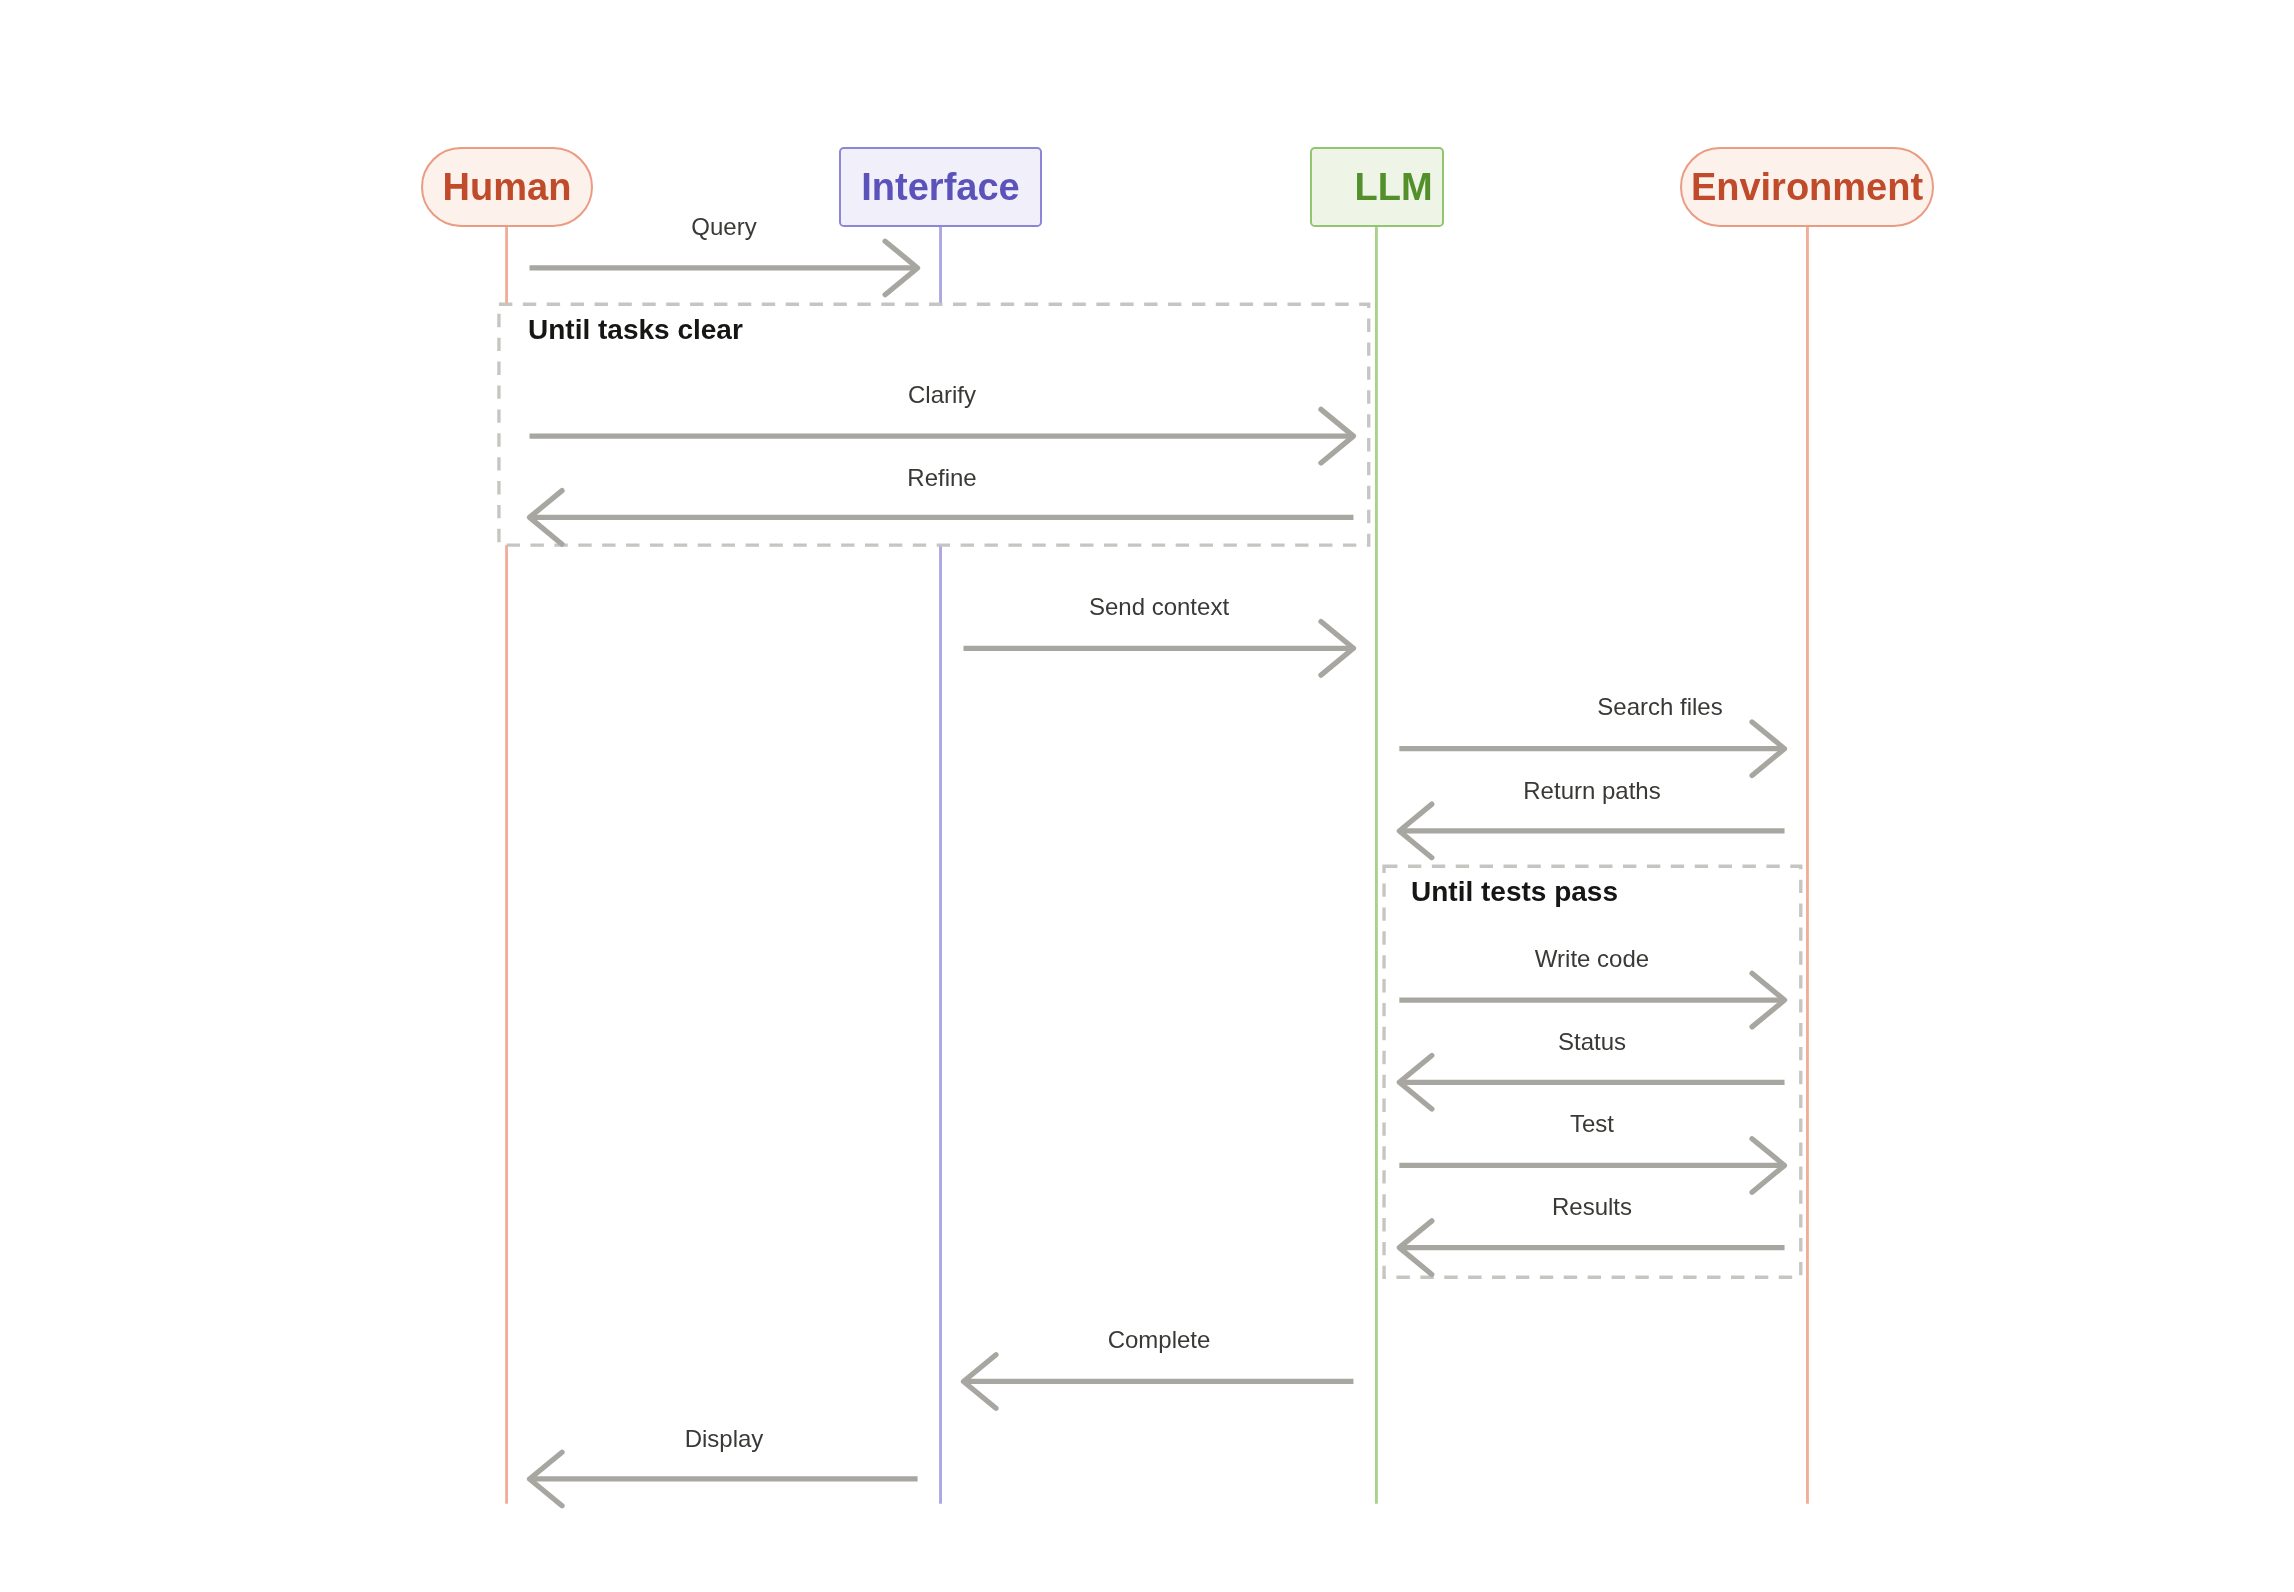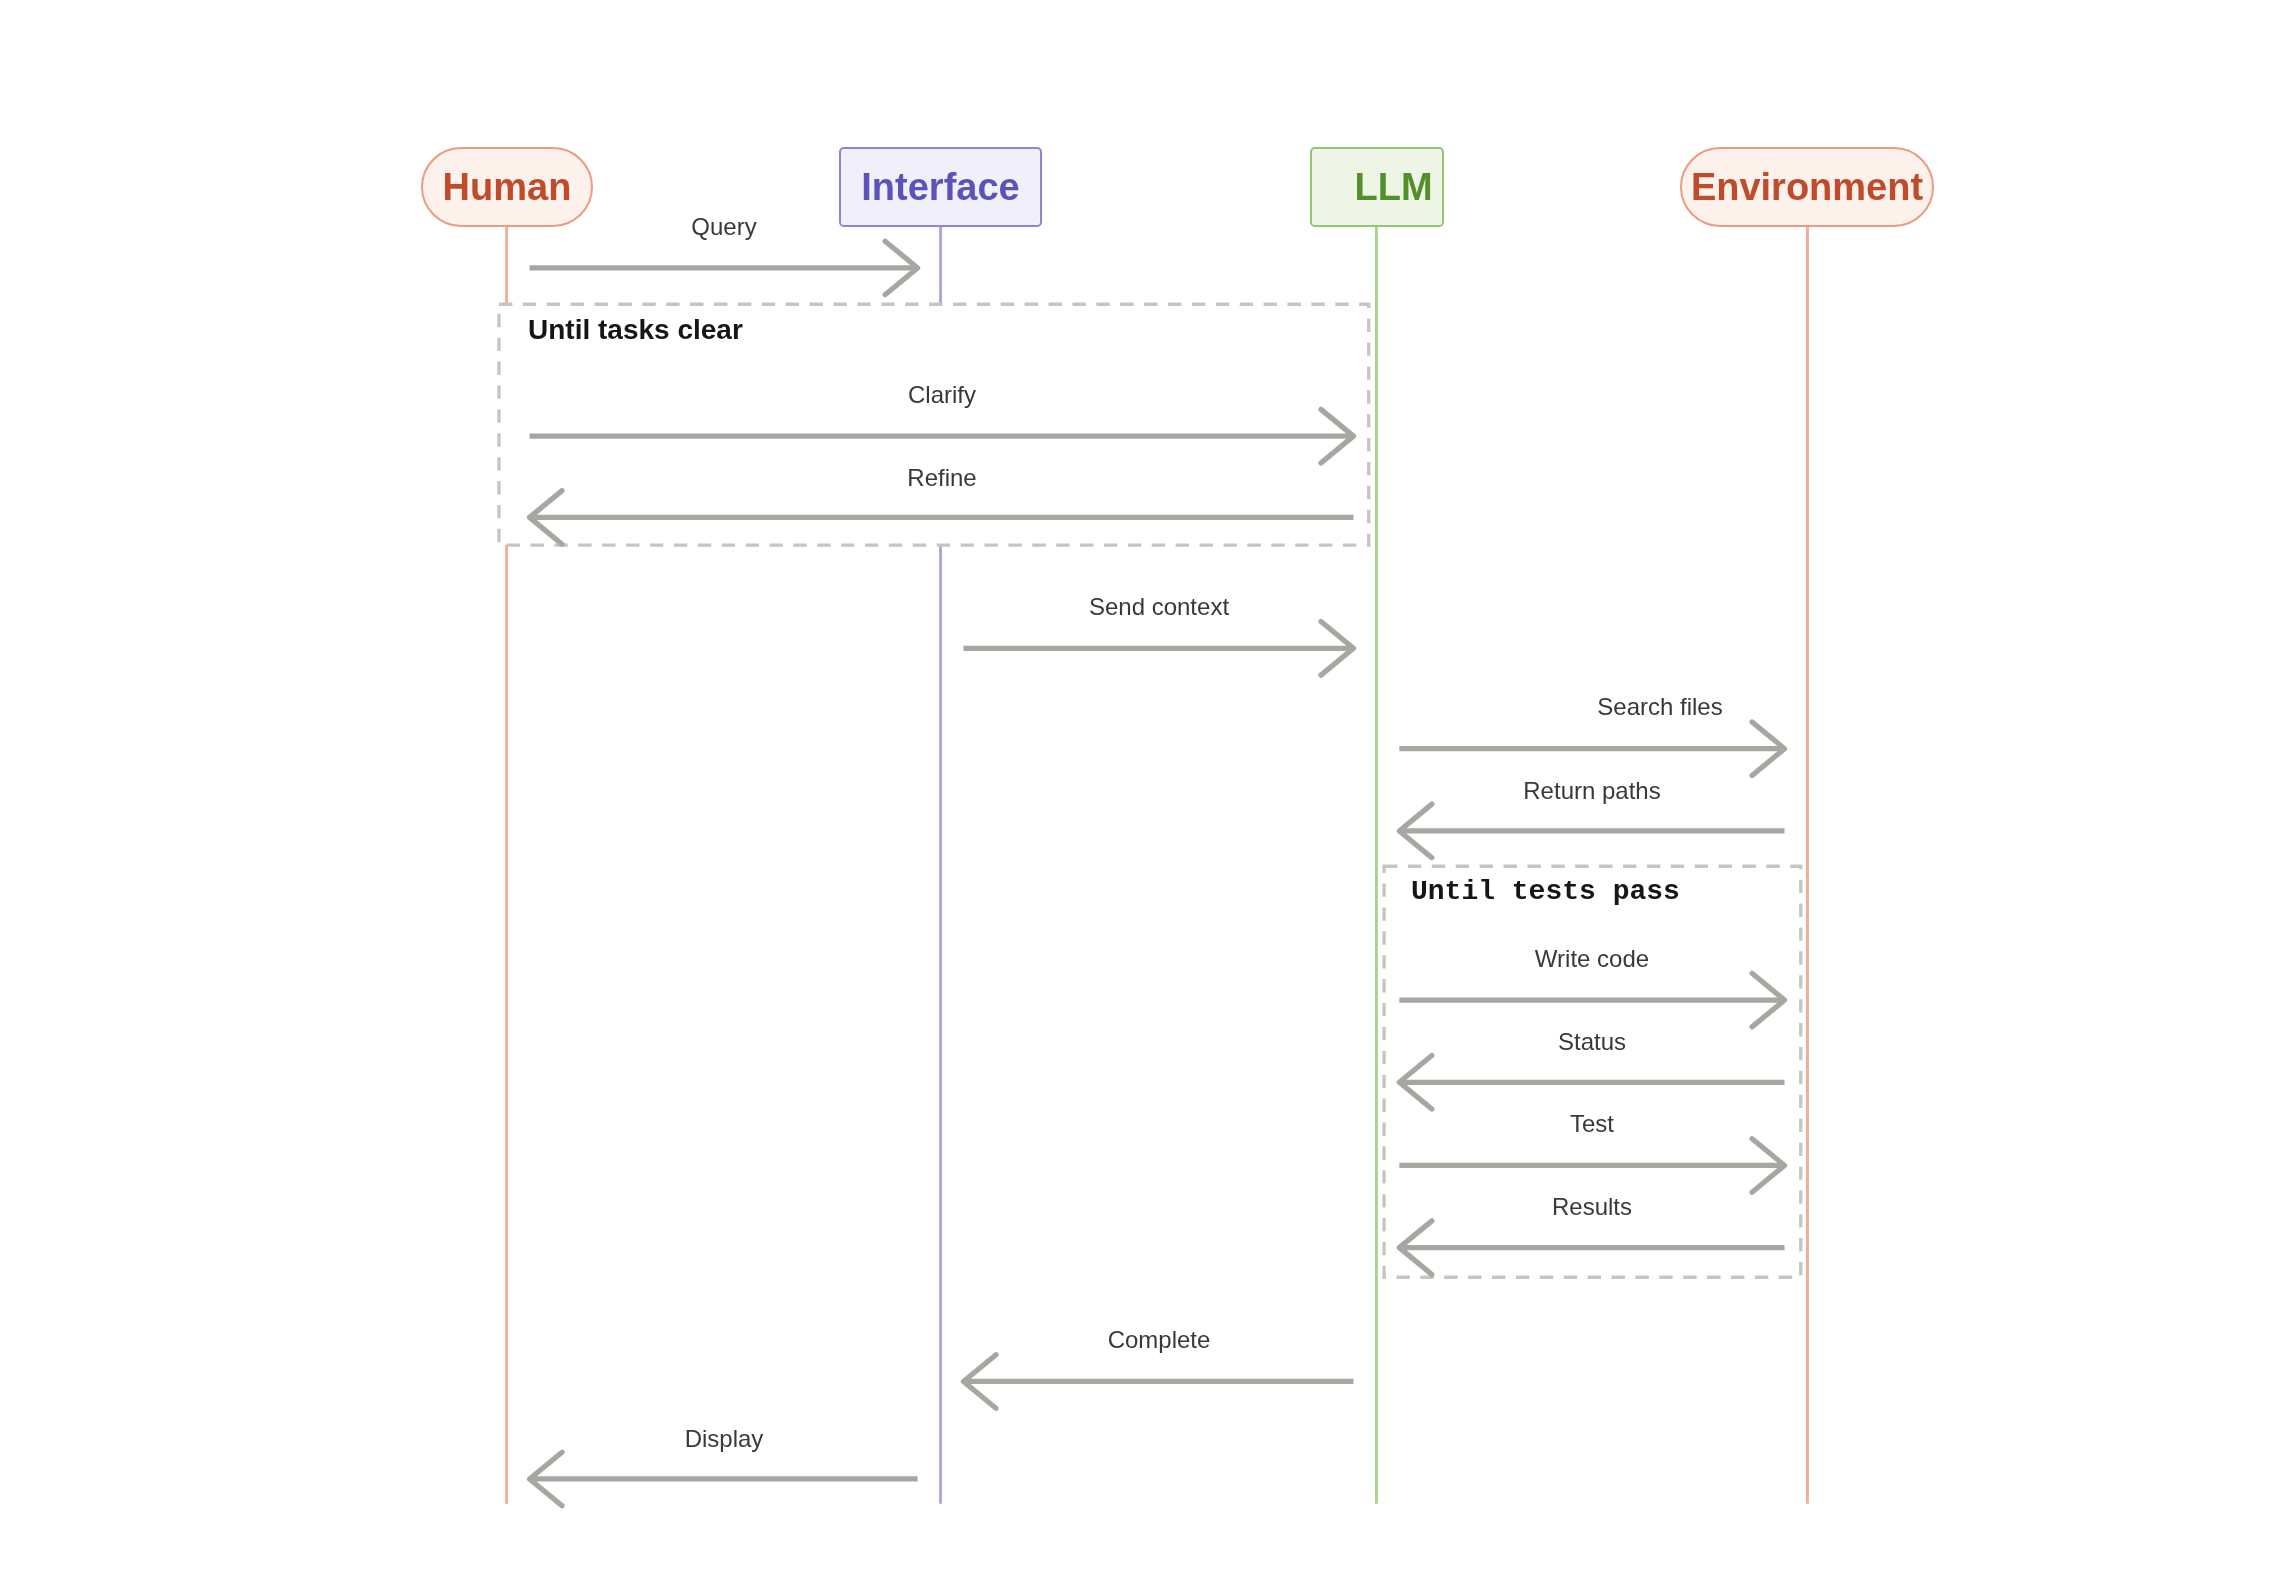--- a/index.html
+++ b/index.html
@@ -108,21 +108,21 @@
   #lbl-return-paths { left: 1592px; top: 791px; }
   #lbl-write-code   { left: 1592px; top: 959px; }
   #lbl-status       { left: 1592px; top: 1042px; }
   #lbl-test         { left: 1592px; top: 1124px; }
   #lbl-results      { left: 1592px; top: 1207px; }
   #lbl-complete     { left: 1159px; top: 1340px; }
   #lbl-display      { left: 724px;  top: 1439px; }
 
   
   #loop-label-1 { left: 528px;  top: 314px; }
-  #loop-label-2 { left: 1411px; top: 876px; font-family: Liberation Mono, monospace; }
+  #loop-label-2 { left: 1411px; top: 876px; }
 </style>
 </head>
 <body>
 
 <div class="canvas">
 
   <svg class="layer" viewBox="0 0 2400 1666">
 
     <line class="lifeline red" x1="530" y1="196" x2="530" y2="1573"></line>
     <line class="lifeline purple" x1="984" y1="196" x2="984" y2="1573"></line>

